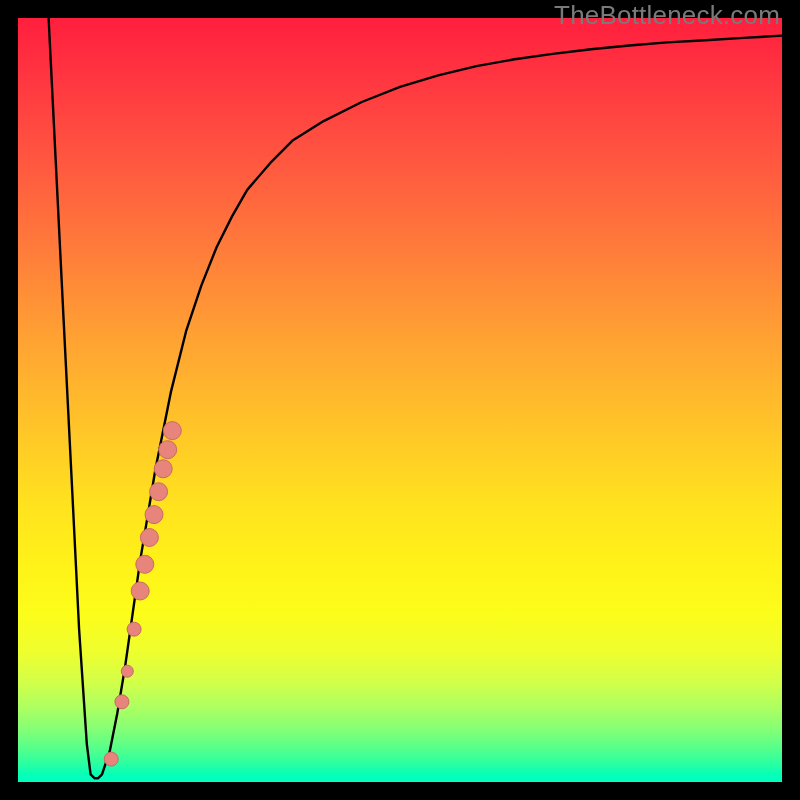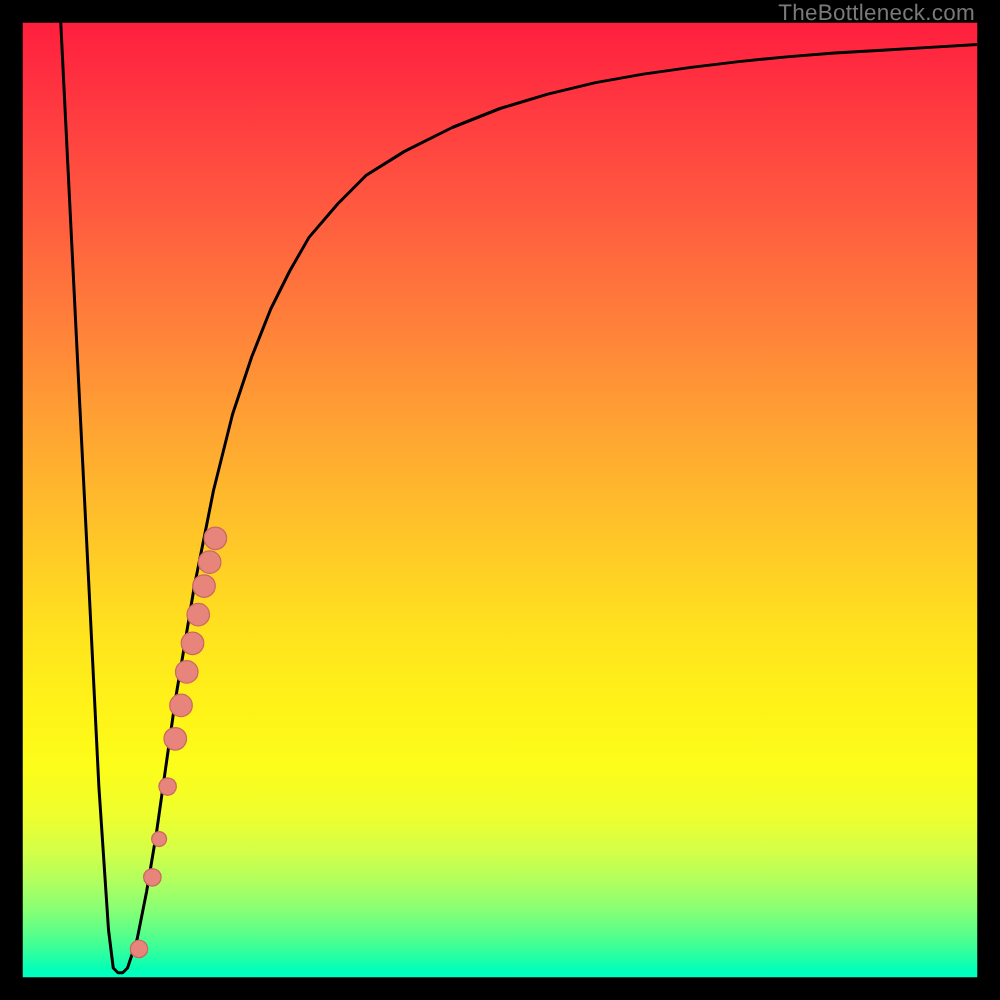--- a/index.html
+++ b/index.html
@@ -45,21 +45,21 @@
       #58ff8a 95.5%,
       #2cffa0 97.5%,
       #06ffb7 99%,
       #00ffc2 100%);
   }
   .watermark {
     position: absolute;
     top: 0px;
     right: 20px;
     color: #7a7a7a;
-    font-size: 18px;
+    font-size: 26px;
     font-weight: 500;
     letter-spacing: 0.2px;
     user-select: none;
   }
   svg.curve {
     position: absolute;
     left: 0; top: 0;
     width: 764px; height: 764px;
     overflow: visible;
   }

